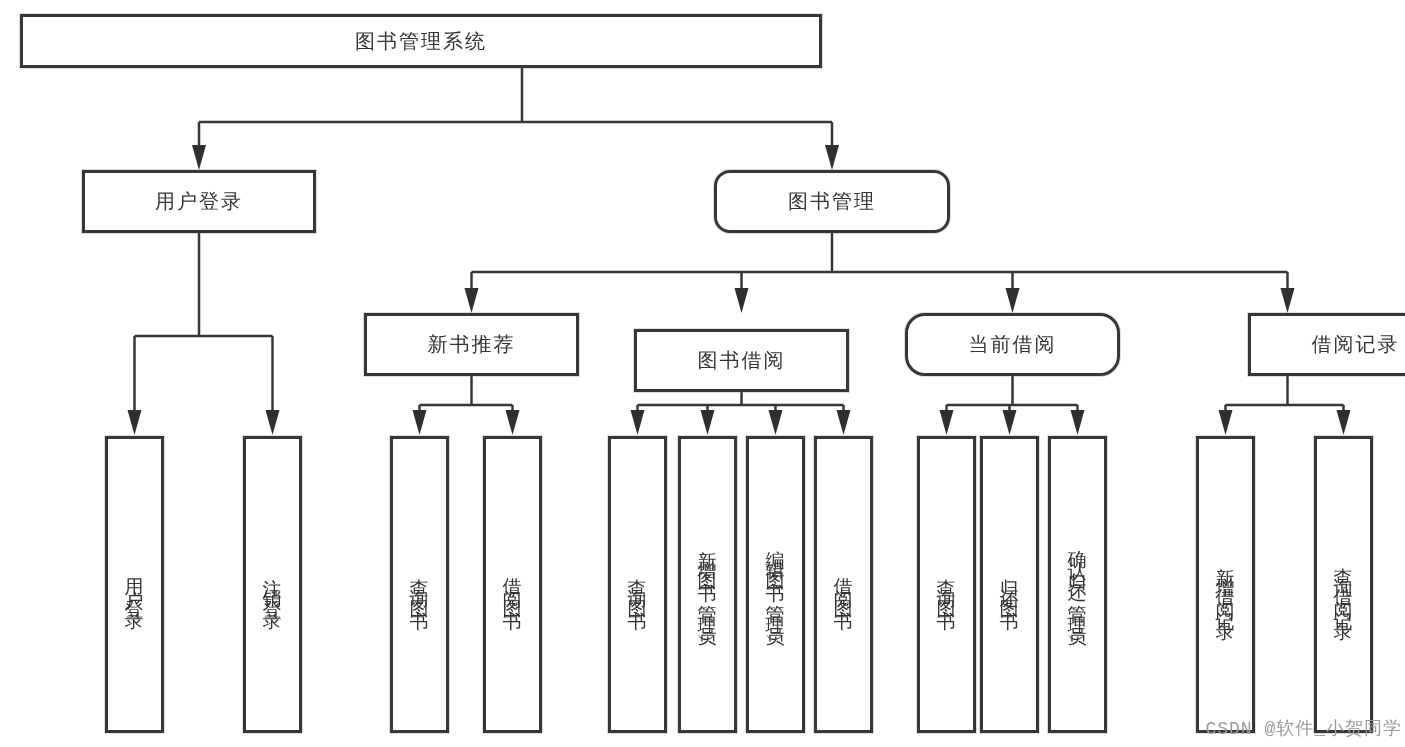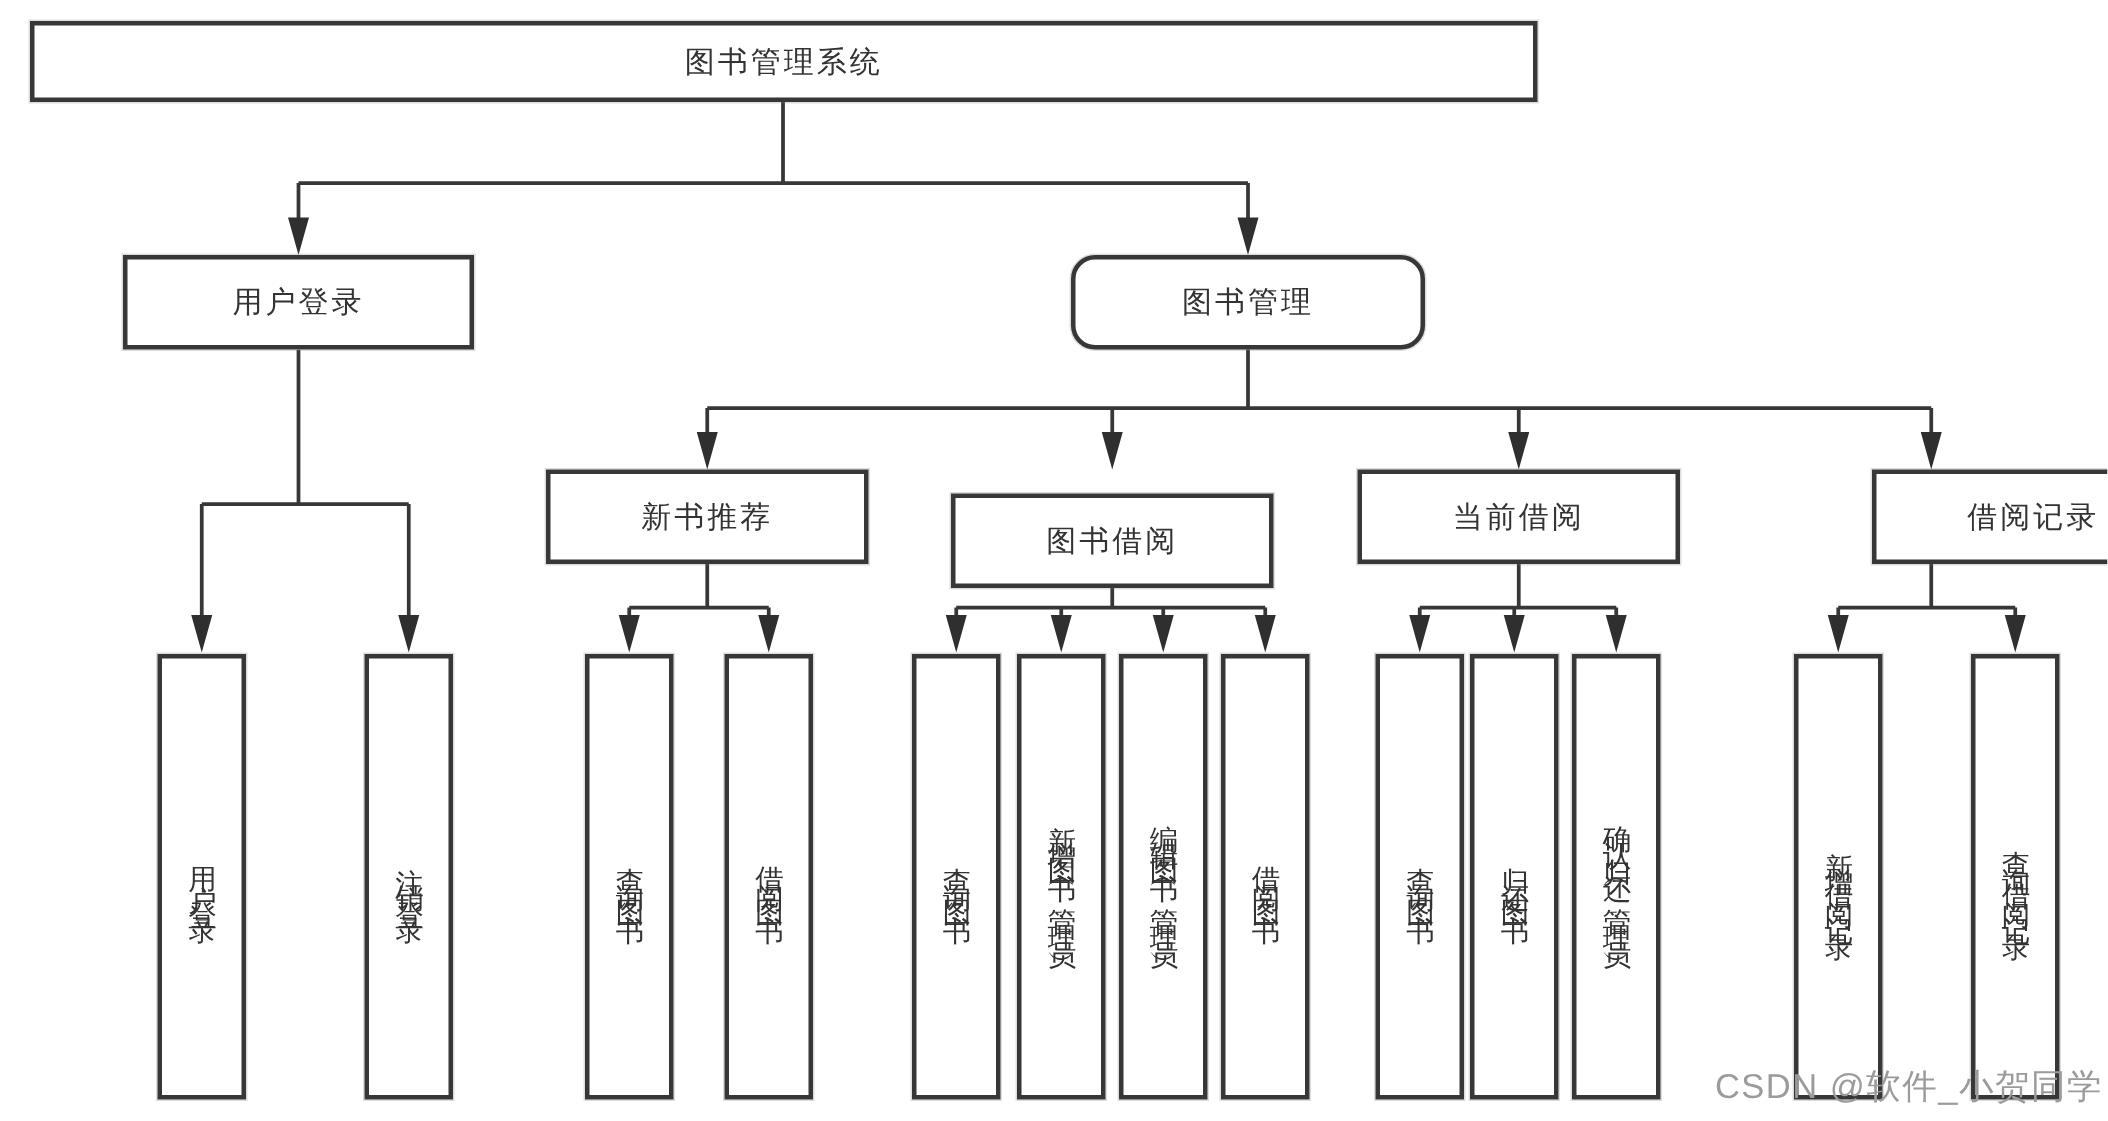--- a/index.html
+++ b/index.html
@@ -22,49 +22,50 @@
   }
   .h-box .label { font-size:20px; letter-spacing:2px; white-space:nowrap; }
   .v-box .label {
     writing-mode:vertical-rl;
     text-orientation:mixed;
     font-size:19px;
     letter-spacing:11px;
     line-height:1;
   }
   
-  #root   { left:20px;  top:14px;  width:1005px; height:54px; }
+  #root   { left:20px;  top:14px;  width:802px; height:54px; }
   
   #b-user { left:82px;  top:170px; width:234px; height:63px; }
   #b-mgmt { left:714px; top:170px; width:236px; height:63px;border-radius:16px; }
   
   .l3 { top:313px; width:215px; height:63px;text-align:center; }
   #g-recommend { left:364px;  }
   #g-borrow    { left:634px;margin-top:16px;  }
-  #g-current   { left:905px;  }
+  #g-current   { left:905px;border-radius:20px;  }
   #g-records   { left:1248px; }
   
   .leaf { top:436px; width:59px; height:297px; }
   #lf-u0 { left:105px;  }
   #lf-u1 { left:243px;  }
   #lf-n0 { left:390px;  }
   #lf-n1 { left:483px;  }
   #lf-b0 { left:608px;  }
   #lf-b1 { left:678px;  }
   #lf-b2 { left:746px;  }
   #lf-b3 { left:814px;  }
   #lf-c0 { left:917px;  }
   #lf-c1 { left:980px;  }
   #lf-c2 { left:1048px; }
   #lf-r0 { left:1196px; }
   #lf-r1 { left:1314px; }
   #watermark {
     position:absolute; right:3px; bottom:7px;
-    font-size:23px; color:#9b9b9b; letter-spacing:1px;
+    font-size:18px; color:#9b9b9b; letter-spacing:1px;
     white-space:nowrap;
+    font-family:Liberation Mono, monospace;
   }
 </style>
 </head>
 <body>
 
 <div id="canvas">
 
   <svg id="wires" viewBox="0 0 1405 747" xmlns="http://www.w3.org/2000/svg">
     <g stroke="#373737" stroke-width="2.5" fill="none">
       <path d="M522,68 V122 M199,122 H832 M199,122 V146 M832,122 V146"></path>

